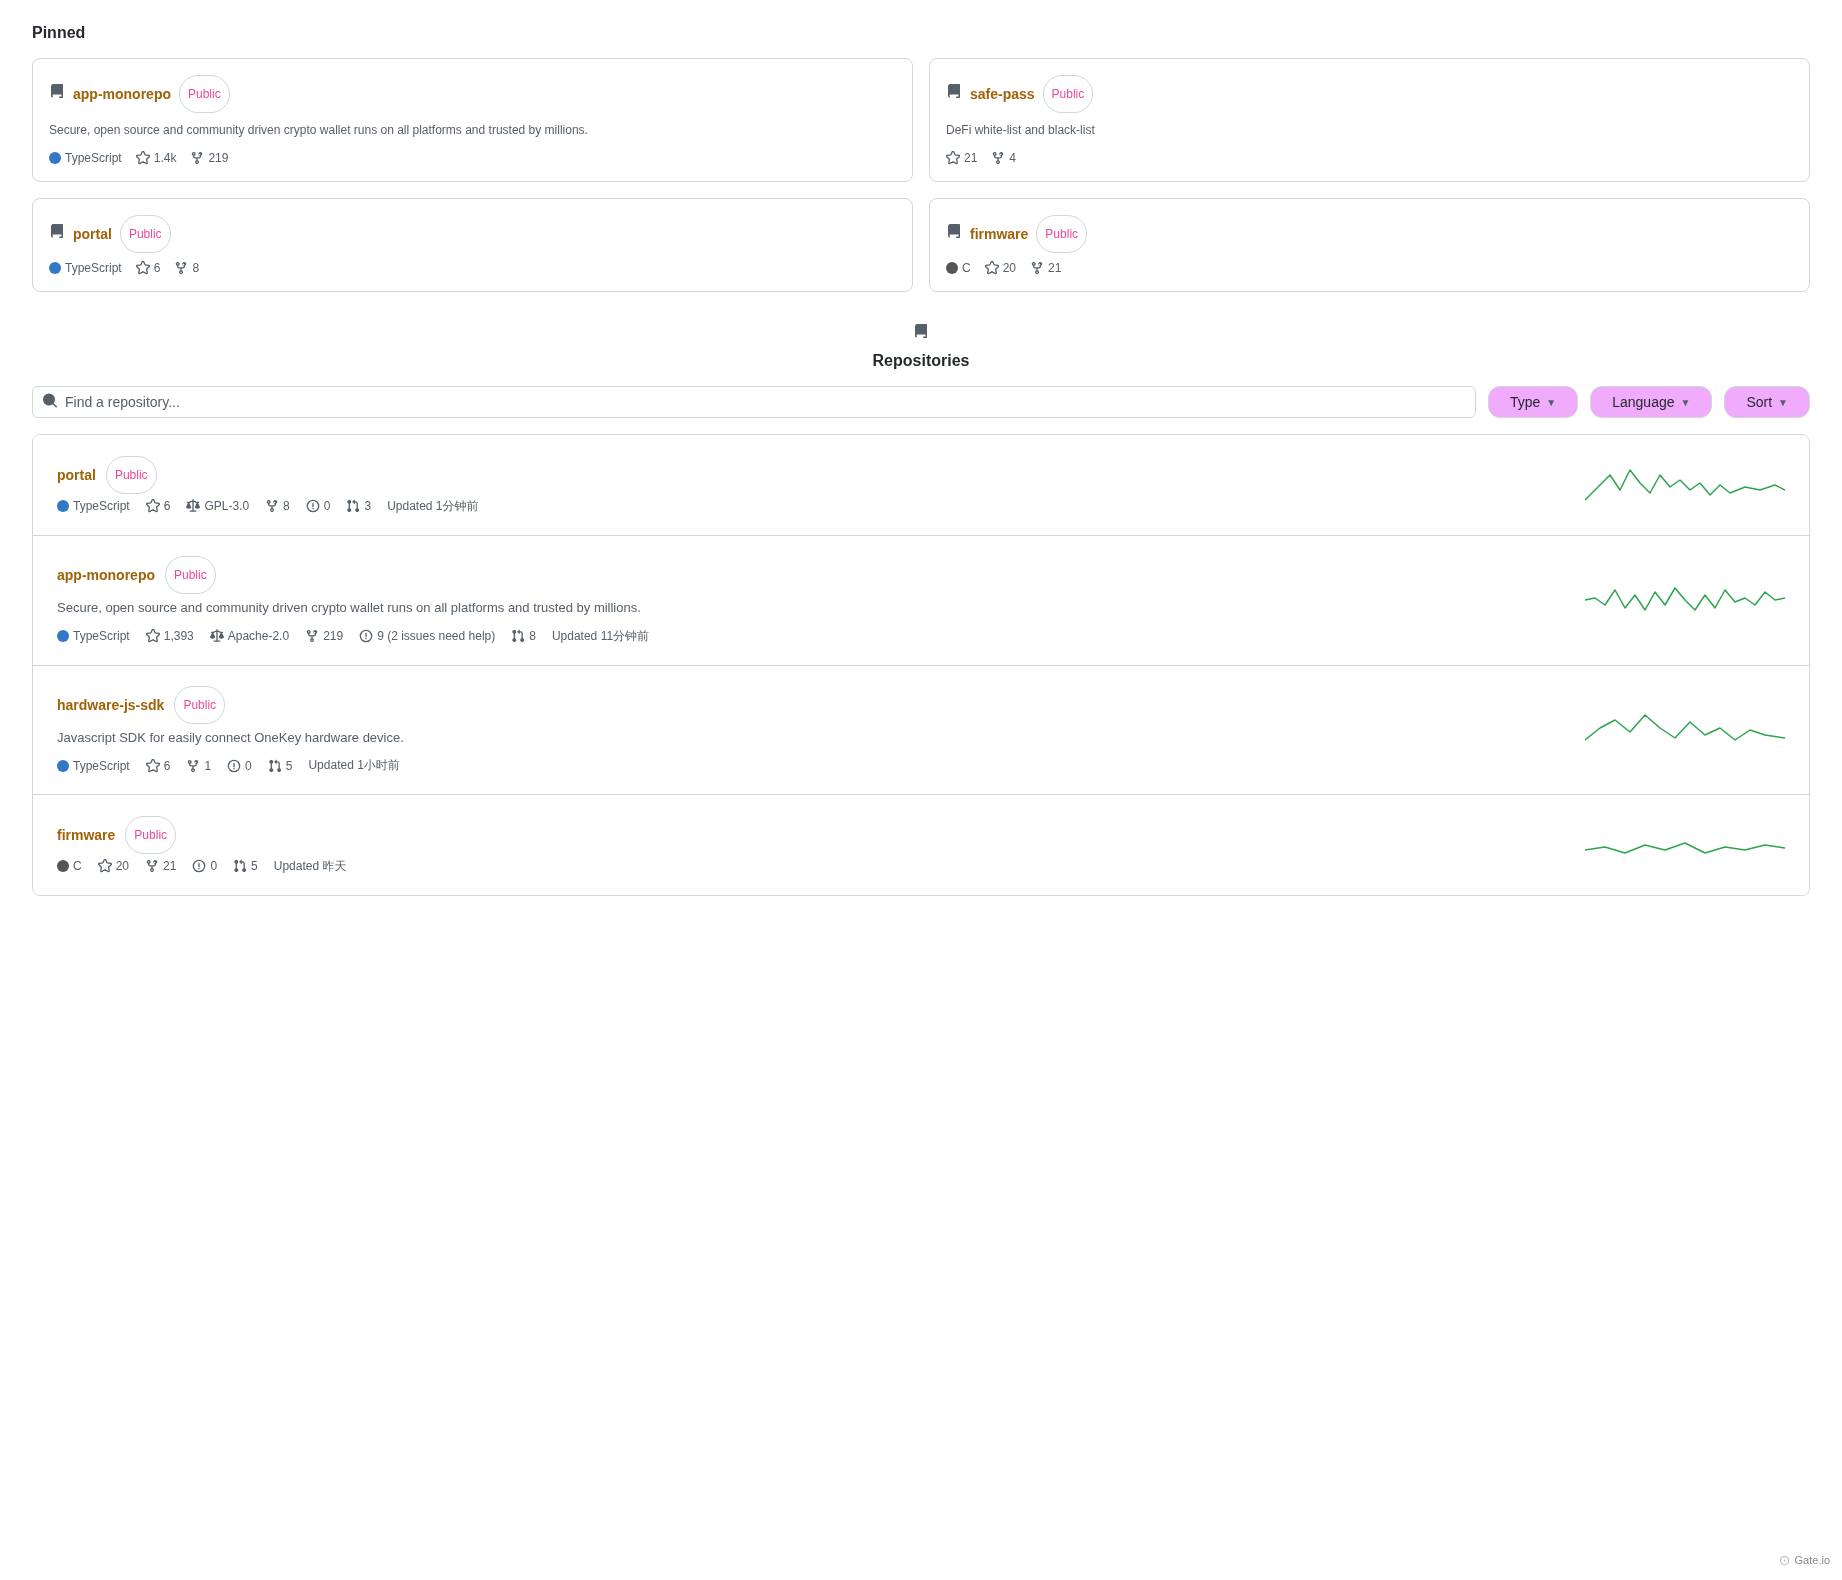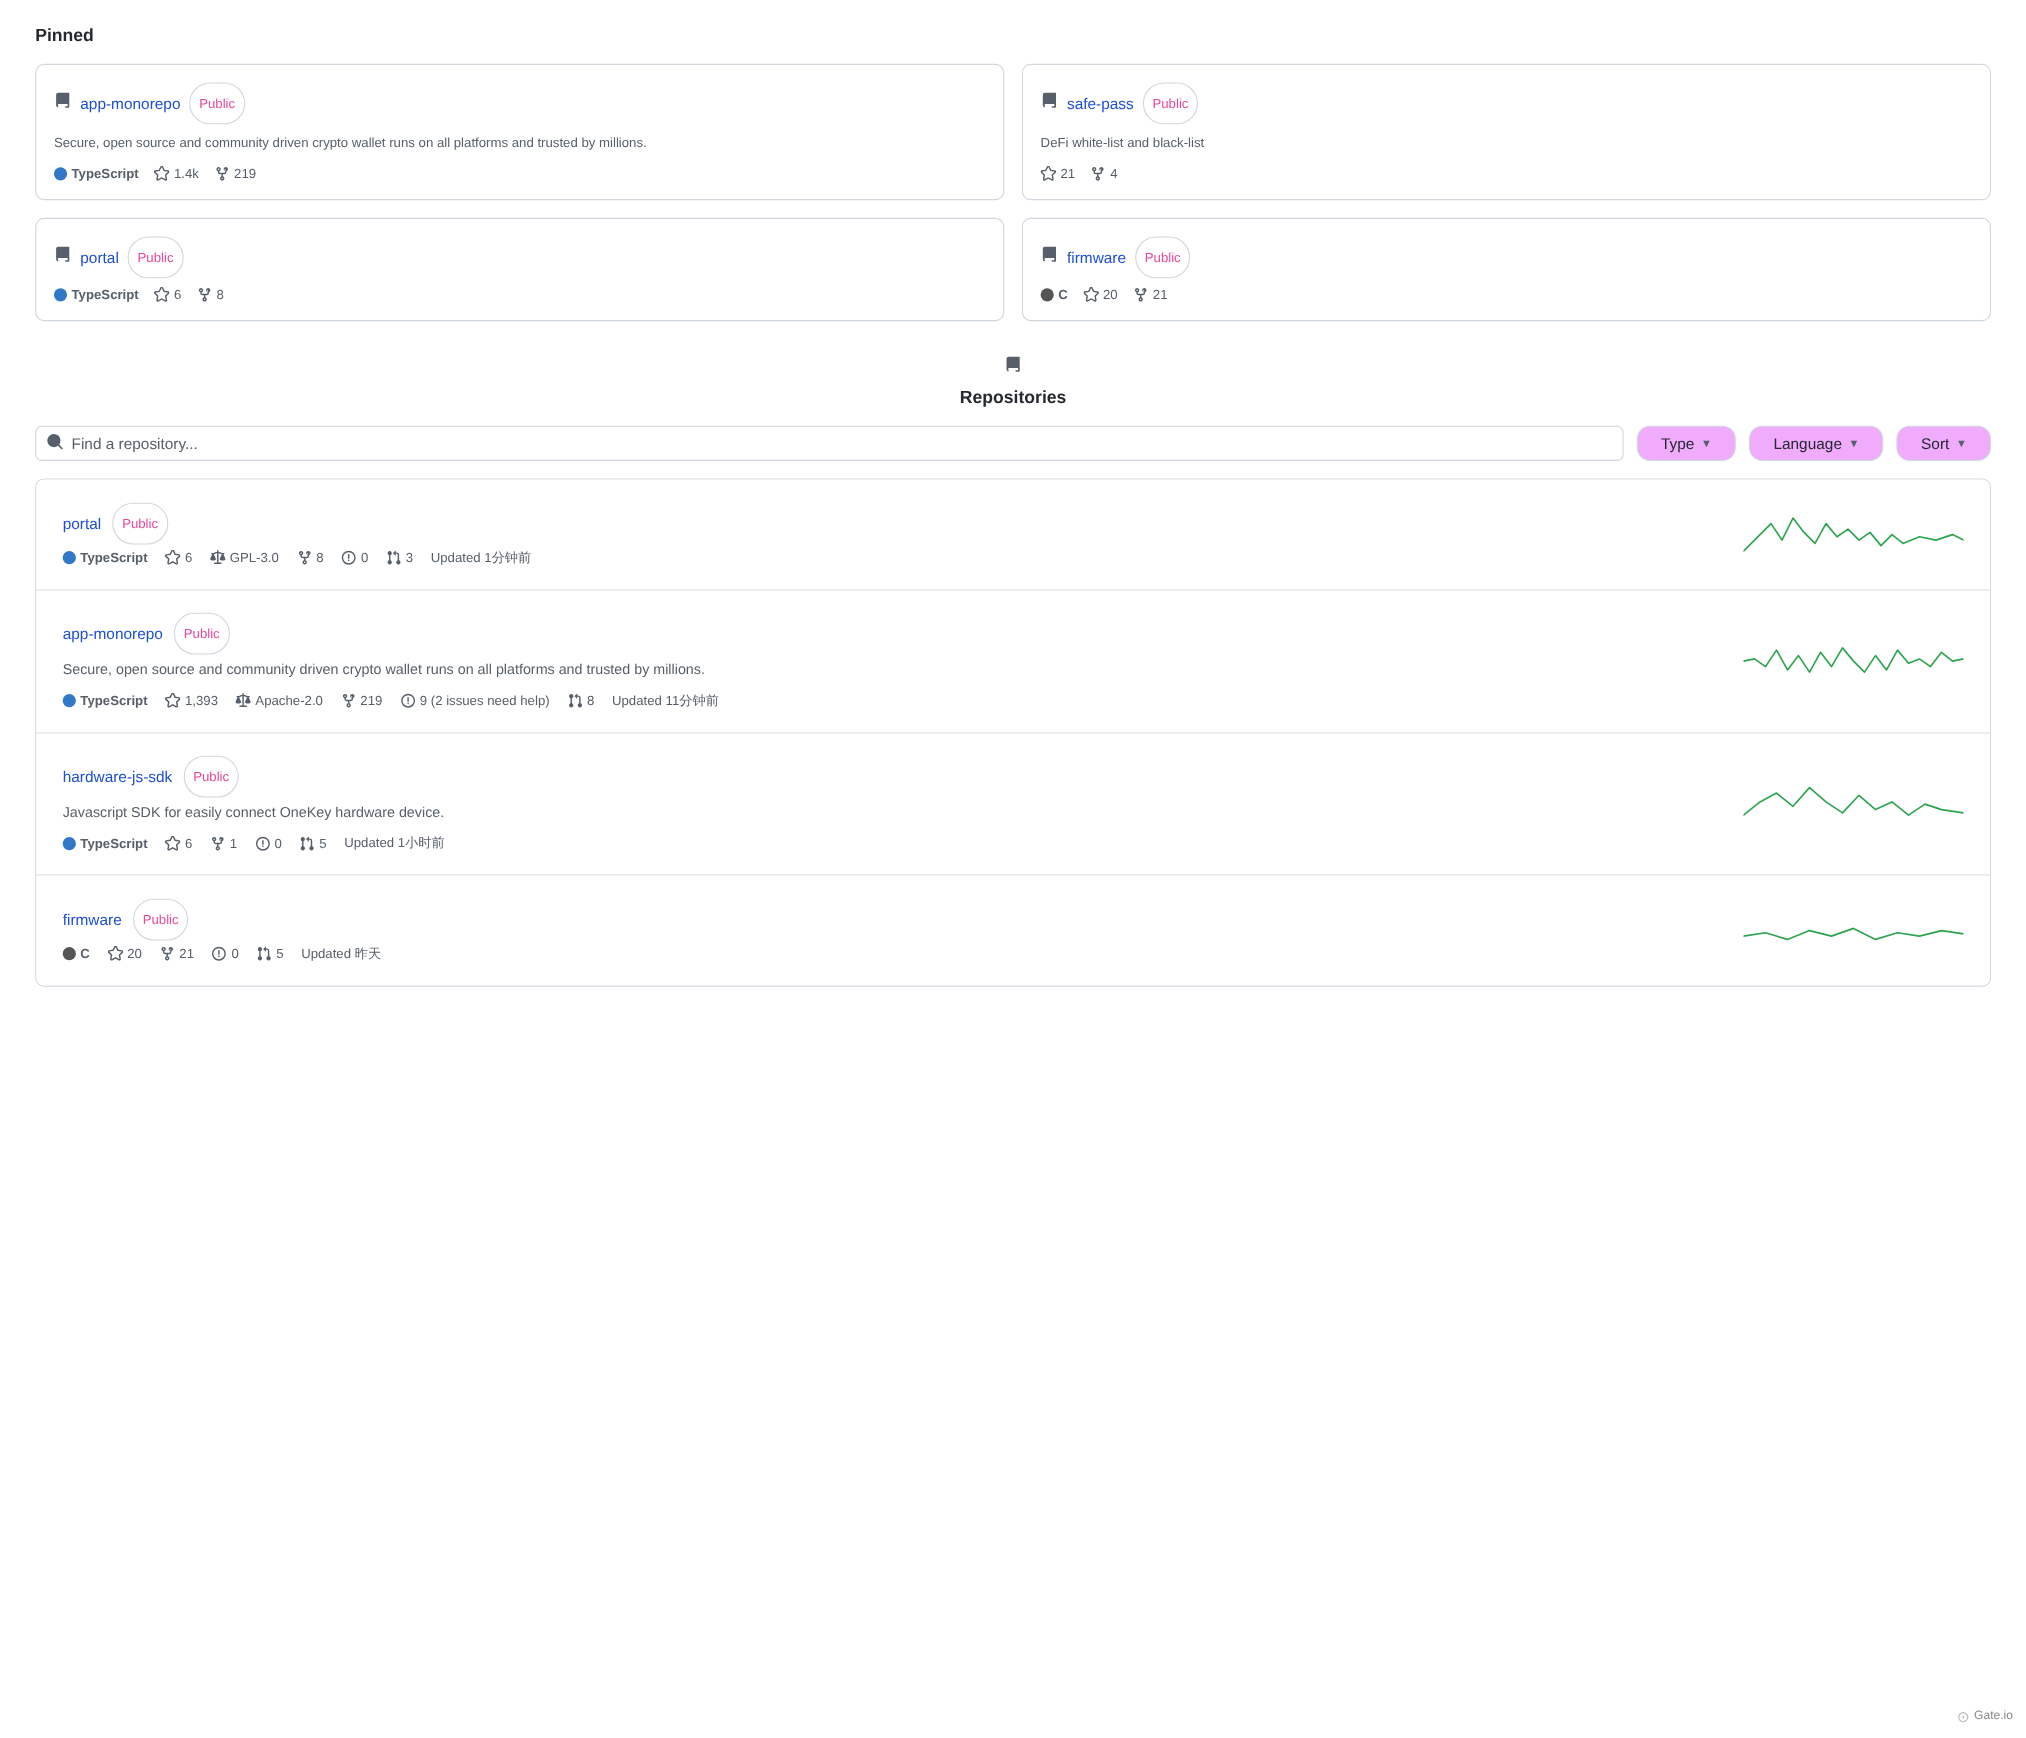--- a/index.html
+++ b/index.html
@@ -39,22 +39,22 @@
       gap: 8px;
       margin-bottom: 8px;
     }
 
     .repo-icon {
       color: #57606a;
       font-size: 16px;
     }
 
     .repo-link {
-      color: #1d4ed8;
-      font-weight: 400;
+      color: #a16207;
+      font-weight: 700;
       font-size: 14px;
       text-decoration: none;
     }
 
     .badge {
       border: 1px solid #d0d7de;
       border-radius: 20px;
       padding: 11px 8px;
       font-size: 12px;
       color: #ec4899;
@@ -80,21 +80,20 @@
       width: 12px;
       height: 12px;
       border-radius: 50%;
       display: inline-block;
     }
 
     .lang-item {
       display: flex;
       align-items: center;
       gap: 4px;
-      font-weight: bold;
     }
 
     .meta-item {
       display: flex;
       align-items: flex-end;
       gap: 4px;
     }
 
     
     .repos-header {

